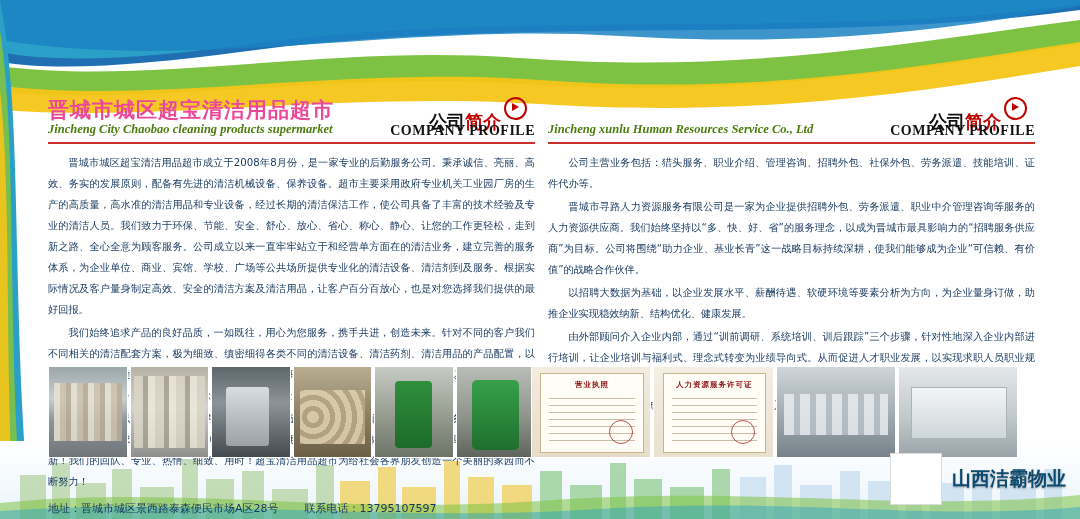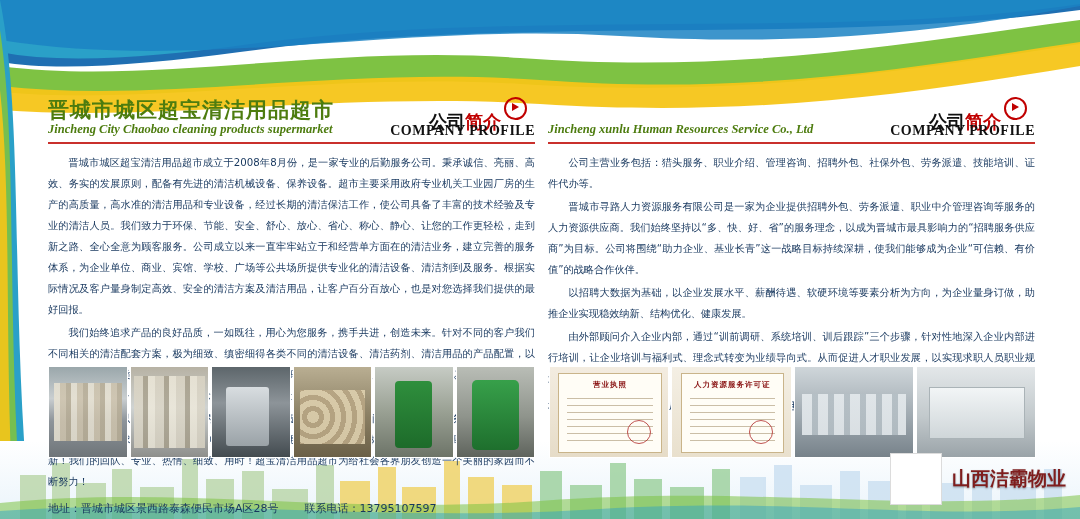--- a/index.html
+++ b/index.html
@@ -40,21 +40,21 @@
     position:relative;
     height:46px;
     border-bottom:2px solid #c9302c;
     margin-bottom:6px;
   }
   .cn-title{
     position:absolute;left:0;top:0;
     font-family:"DejaVu Serif", serif;
     font-weight:bold;
     font-size:21px;
-    color:#4d7c0f;
+    color:#ec4899;
     letter-spacing:1px;
     white-space:nowrap;
   }
   .en-title{
     position:absolute;left:0;top:26px;
     font-family:"Liberation Serif", serif;
     font-style:italic;
     font-weight:bold;
     font-size:12.5px;
     color:#4d7c0f;
@@ -112,21 +112,21 @@
 
   
   .photos{
     position:absolute;
     top:366px;
     height:92px;
     display:flex;
     gap:2px;
   }
   .photos.left{left:48px;width:487px;}
-  .photos.right{left:549px;width:487px;justify-content:center;}
+  .photos.right{left:531px;width:487px;justify-content:center;}
   .photo{
     flex:1 1 0;
     height:92px;
     border:1px solid #ffffff;
     box-sizing:border-box;
     position:relative;
     overflow:hidden;
   }
   
   .ph1{background:linear-gradient(180deg,#9aa7ab 0%,#c9ced0 35%,#8d949a 60%,#6f7579 100%);}
@@ -194,21 +194,21 @@
       linear-gradient(90deg,#000 0 6px,transparent 6px 10px,#000 10px 13px,transparent 13px 20px,#000 20px 24px,transparent 24px 30px,#000 30px 34px,transparent 34px 40px,#000 40px 46px),
       linear-gradient(180deg,#000 0 6px,transparent 6px 11px,#000 11px 15px,transparent 15px 22px,#000 22px 26px,transparent 26px 33px,#000 33px 38px,transparent 38px 44px,#000 44px 48px);
     background-blend-mode:screen;
     background-color:#fff;
     opacity:.92;
   }
   .brandname{
     font-family:"DejaVu Serif", serif;
     font-weight:bold;
     font-size:19px;
-    color:#7f1d1d;
+    color:#0c4a6e;
     text-shadow:0 1px 2px rgba(0,0,0,.35);
     white-space:nowrap;
   }
 </style>
 </head>
 <body>
 
 <div class="poster">
 
   <div class="topband">

